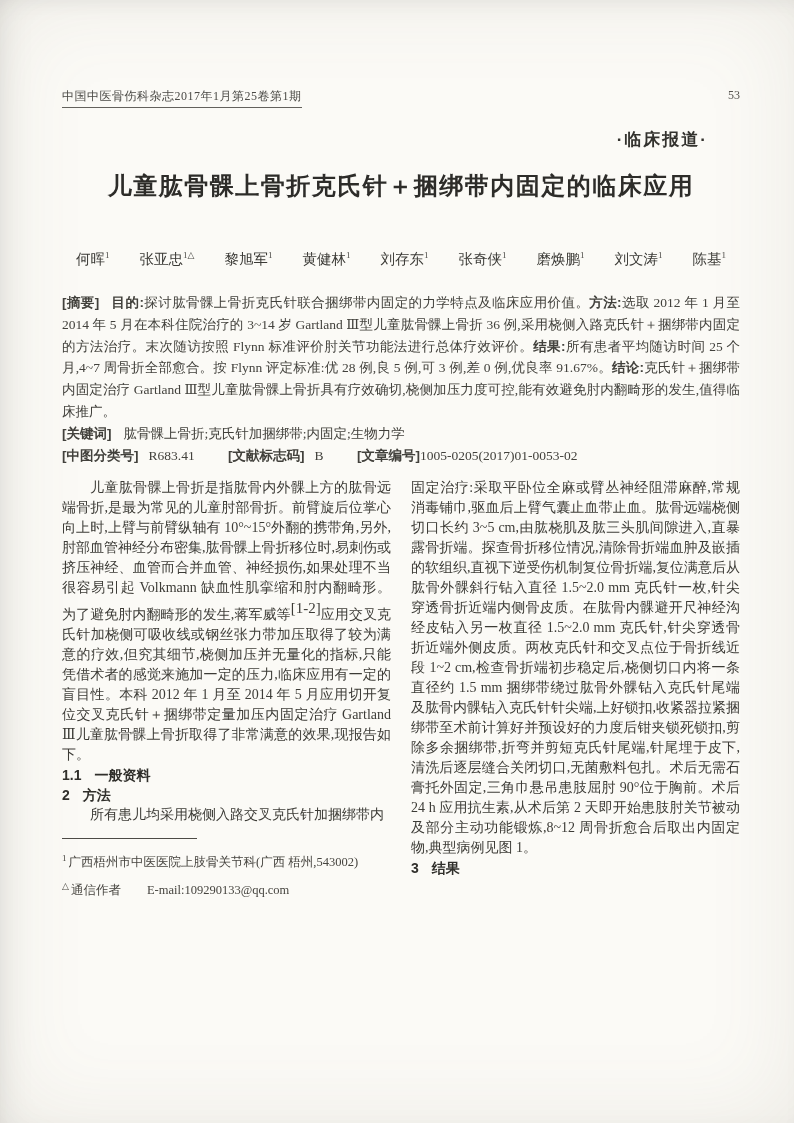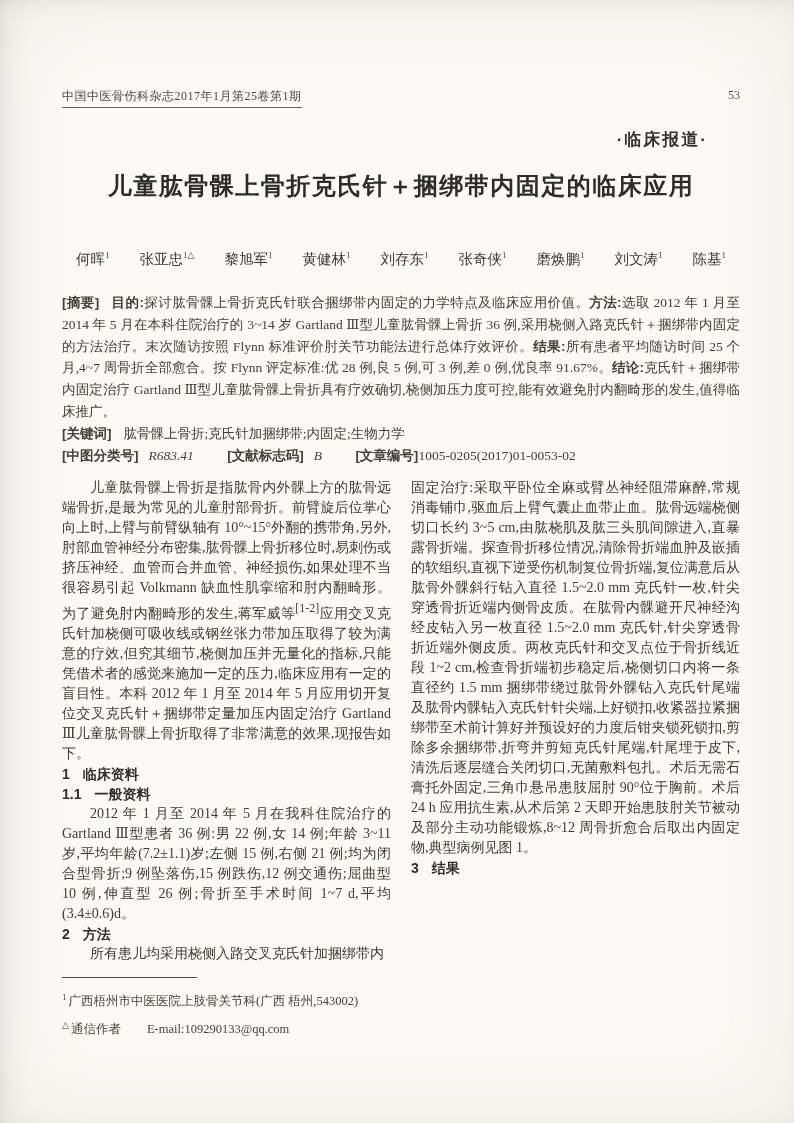--- a/index.html
+++ b/index.html
@@ -23,23 +23,23 @@
   .title{position:absolute;top:170px;left:62px;width:678px;margin:0;text-align:center;font-size:24px;font-weight:700;letter-spacing:1.5px;color:#2d2c29;}
   
   .authors{position:absolute;top:250px;left:62px;width:678px;display:flex;justify-content:center;gap:30px;font-size:14.5px;color:#3b3a36;}
   .author sup{font-size:9px;color:#4a4945;}
   
   .meta-block{position:absolute;top:292px;left:62px;width:678px;font-size:13.5px;line-height:21.8px;color:#42413c;}
   .meta-block .abstract{text-align:justify;}
   .meta-block .b{font-weight:700;font-family:"Liberation Sans","DejaVu Sans",sans-serif;}
   .lbl{font-weight:700;font-family:"Liberation Sans","DejaVu Sans",sans-serif;margin-right:12px;}
   .keywords{margin-top:0;}
-  .clc .val{margin-right:30px;font-style:italic;}
+  .clc .val{margin-right:30px;}
   .clc .lbl{margin-right:10px;}
-  .sup{font-size:12px;vertical-align:6px;letter-spacing:0;}
+  .sup{font-size:15px;vertical-align:6px;letter-spacing:0;}
   
   .columns{position:absolute;top:478px;left:62px;width:678px;display:flex;gap:20px;}
   .col{width:329px;font-size:14px;line-height:20px;text-align:justify;color:#3c3b36;}
   .para{margin:0;}
   .para.indent{text-indent:2em;}
   .heading{font-weight:700;font-family:"Liberation Sans","DejaVu Sans",sans-serif;color:#302f2b;}
   .heading .h-num{margin-right:13px;}
   
   .footnotes{margin-top:13px;font-size:12.5px;line-height:24px;color:#46443f;}
   .fn-rule{width:135px;border-top:1.3px solid #4d4b46;margin-bottom:7px;}
@@ -79,23 +79,21 @@
       <span class="lbl">[中图分类号]</span><span class="val">R683.41</span>
       <span class="lbl">[文献标志码]</span><span class="val">B</span>
       <span class="lbl" style="margin-right:0;text-align:right;">[文章编号]</span><span>1005-0205(2017)01-0053-02</span>
     </div>
   </div>
 
   <div class="columns">
 
     <div class="col">
       <p class="para indent"><span>儿童肱骨髁上骨折是指肱骨内外髁上方的肱骨远端骨折,是最为常见的儿童肘部骨折。前臂旋后位掌心向上时,上臂与前臂纵轴有 10°~15°外翻的携带角,另外,肘部血管神经分布密集,肱骨髁上骨折移位时,易刺伤或挤压神经、血管而合并血管、神经损伤,如果处理不当很容易引起 Volkmann 缺血性肌挛缩和肘内翻畸形。为了避免肘内翻畸形的发生,蒋军威等</span><span class="sup">[1-2]</span><span>应用交叉克氏针加桡侧可吸收线或钢丝张力带加压取得了较为满意的疗效,但究其细节,桡侧加压并无量化的指标,只能凭借术者的感觉来施加一定的压力,临床应用有一定的盲目性。本科 2012 年 1 月至 2014 年 5 月应用切开复位交叉克氏针＋捆绑带定量加压内固定治疗 Gartland Ⅲ儿童肱骨髁上骨折取得了非常满意的效果,现报告如下。</span></p>
-      <div class="heading"><span class="h-num">1</span><span>临床资料</span></div>
       <div class="heading"><span class="h-num">1.1</span><span>一般资料</span></div>
-      <p class="para indent"><span>2012 年 1 月至 2014 年 5 月在我科住院治疗的 Gartland Ⅲ型患者 36 例:男 22 例,女 14 例;年龄 3~11 岁,平均年龄(7.2±1.1)岁;左侧 15 例,右侧 21 例;均为闭合型骨折;9 例坠落伤,15 例跌伤,12 例交通伤;屈曲型 10 例,伸直型 26 例;骨折至手术时间 1~7 d,平均(3.4±0.6)d。</span></p>
       <div class="heading"><span class="h-num">2</span><span>方法</span></div>
       <p class="para indent"><span>所有患儿均采用桡侧入路交叉克氏针加捆绑带内</span></p>
 
       <div class="footnotes">
         <div class="fn-rule"></div>
         <div class="fn-line"><sup>1</sup><span>广西梧州市中医医院上肢骨关节科(广西 梧州,543002)</span></div>
         <div class="fn-line"><sup>△</sup><span>通信作者</span><span class="fn-email">E-mail:109290133@qq.com</span></div>
       </div>
     </div>
 

